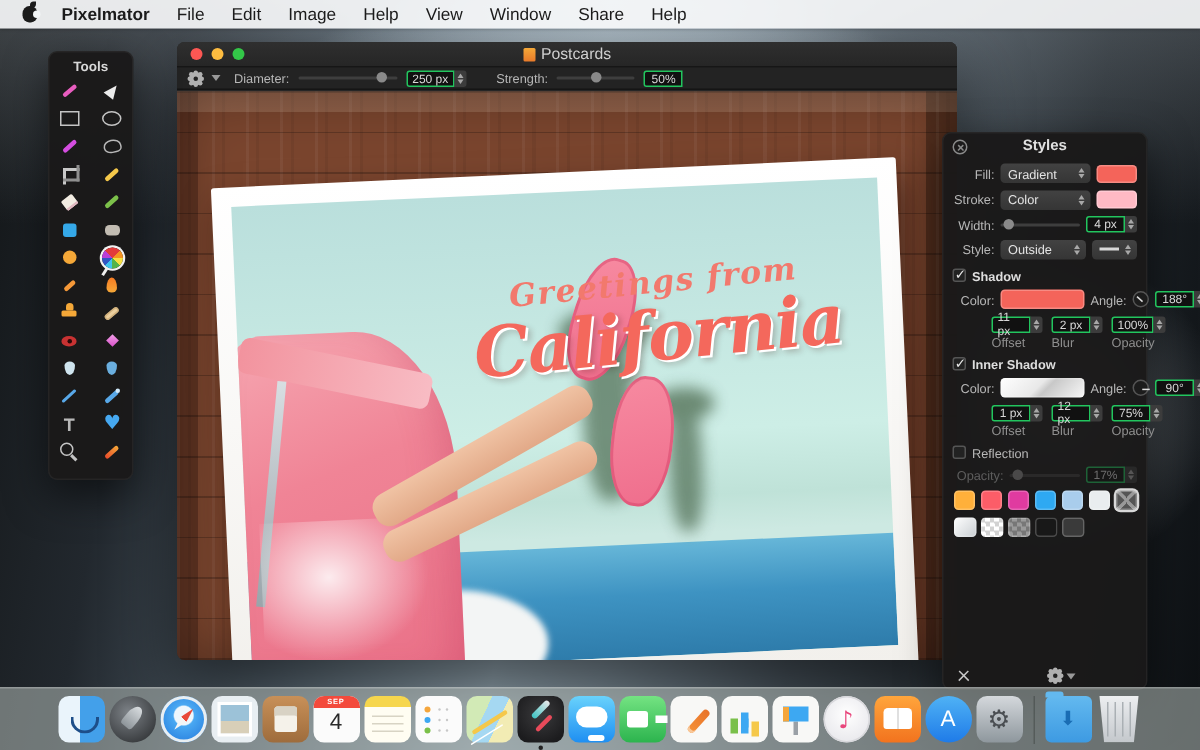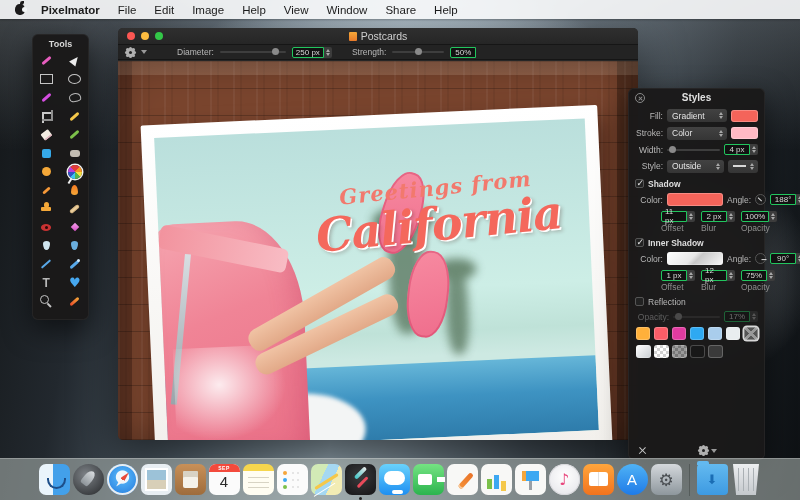--- a/index.html
+++ b/index.html
@@ -268,21 +268,21 @@
         <span class="light g"></span>
       </div>
       <span class="wtitle">
         <span class="doc"></span>
         <span>Postcards</span>
       </span>
     </div>
     <div class="toolbarrow">
       <span class="gear"></span>
       <span class="chev"></span>
-      <span style="margin-left:24px">Diameter:</span>
+      <span style="margin-left:3px">Diameter:</span>
       <span class="tslider" style="width:66px">
           <span class="knob" style="left:52px"></span>
         </span>
       <span class="numbox">
         <span class="val">250 px</span>
           <span class="stepper"></span>
       </span>
       <span style="margin-left:14px">Strength:</span>
       <span class="tslider" style="width:52px">
           <span class="knob" style="left:23px"></span>

